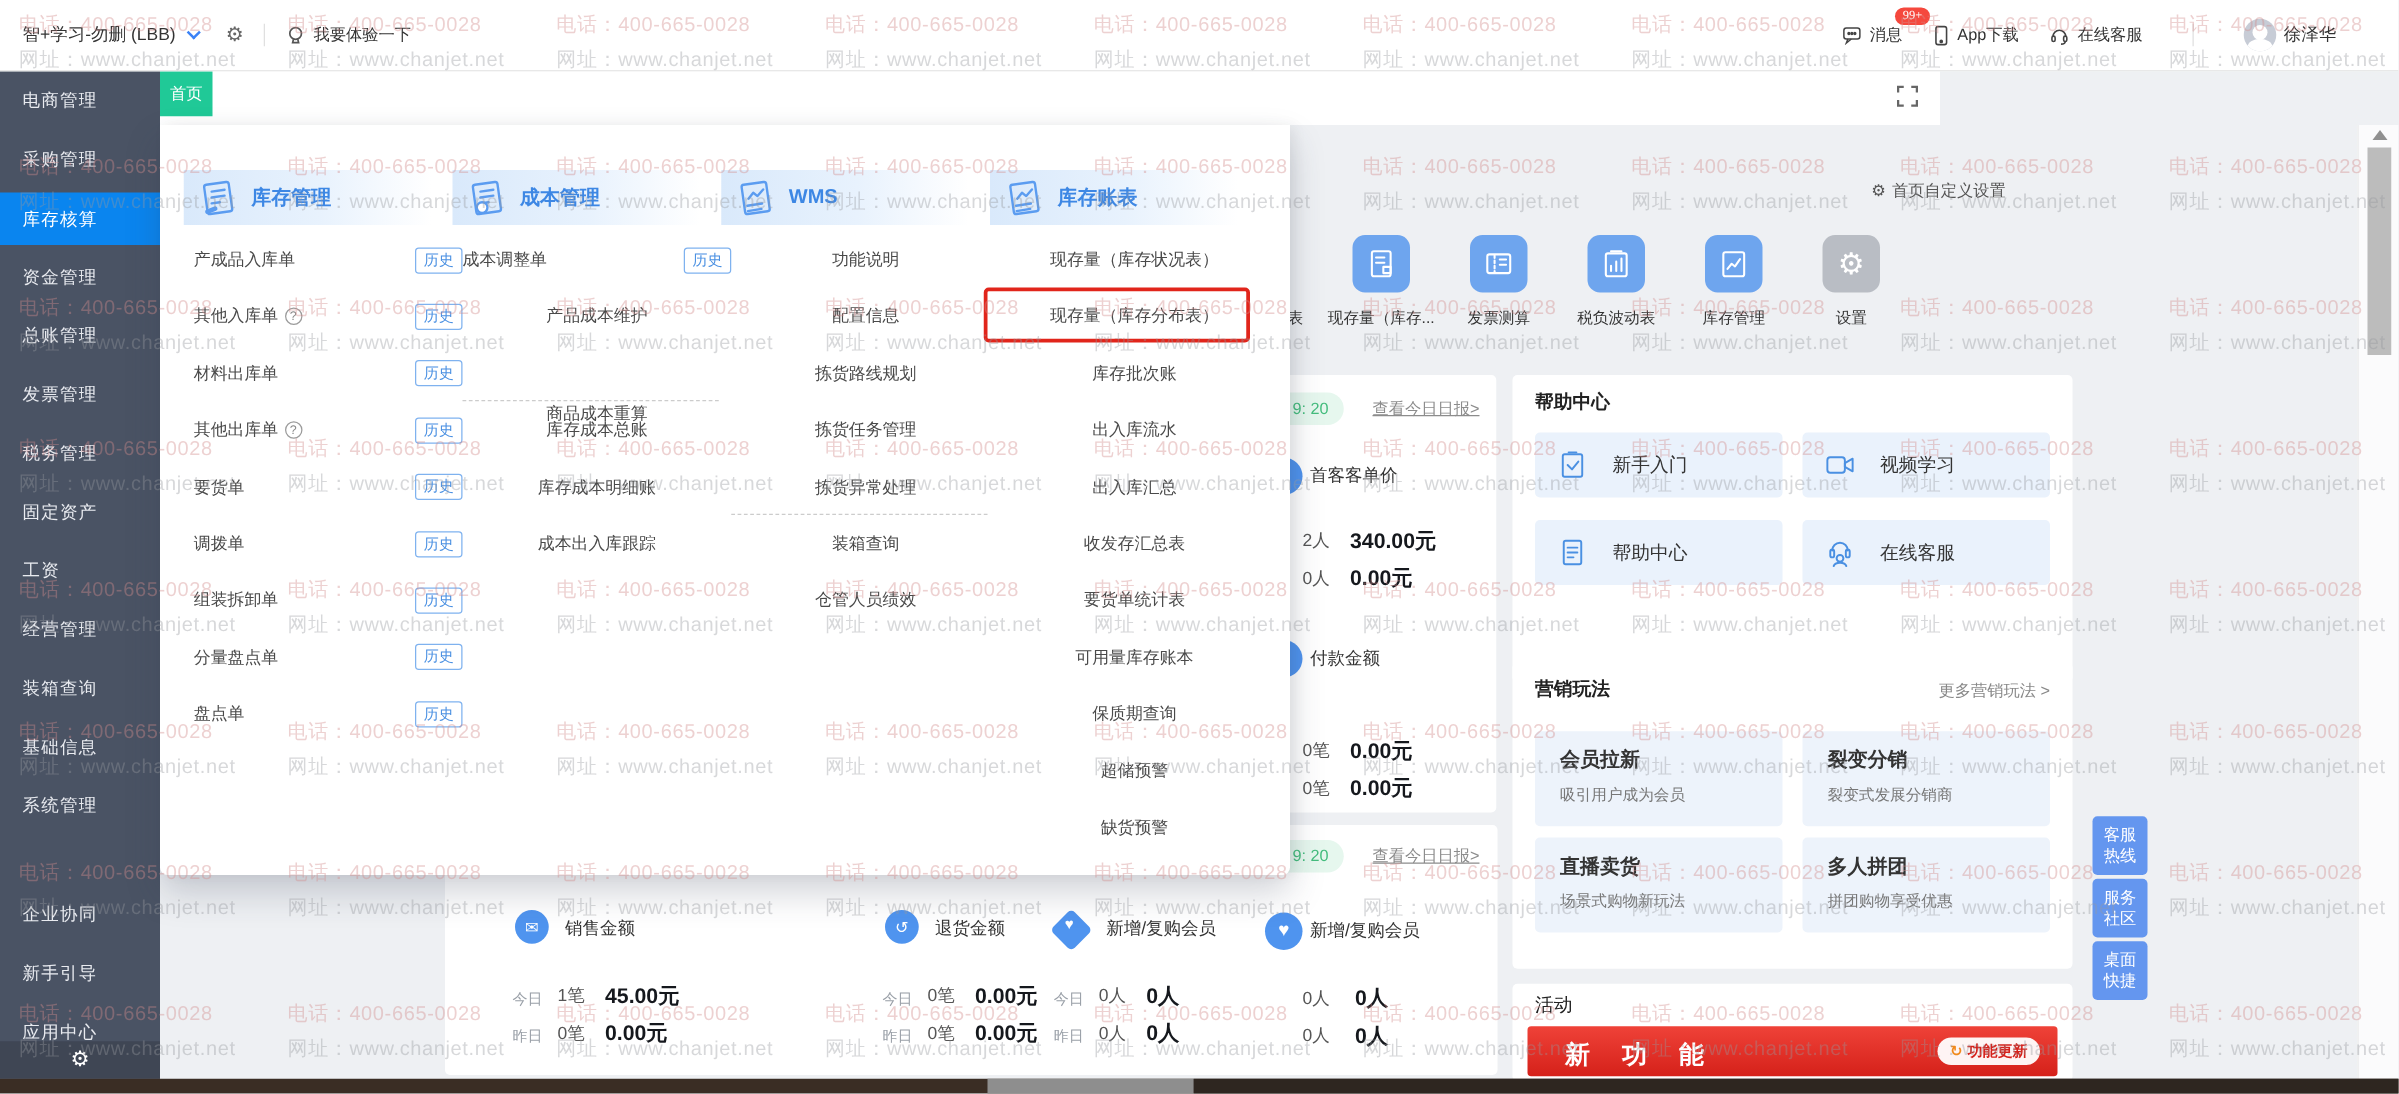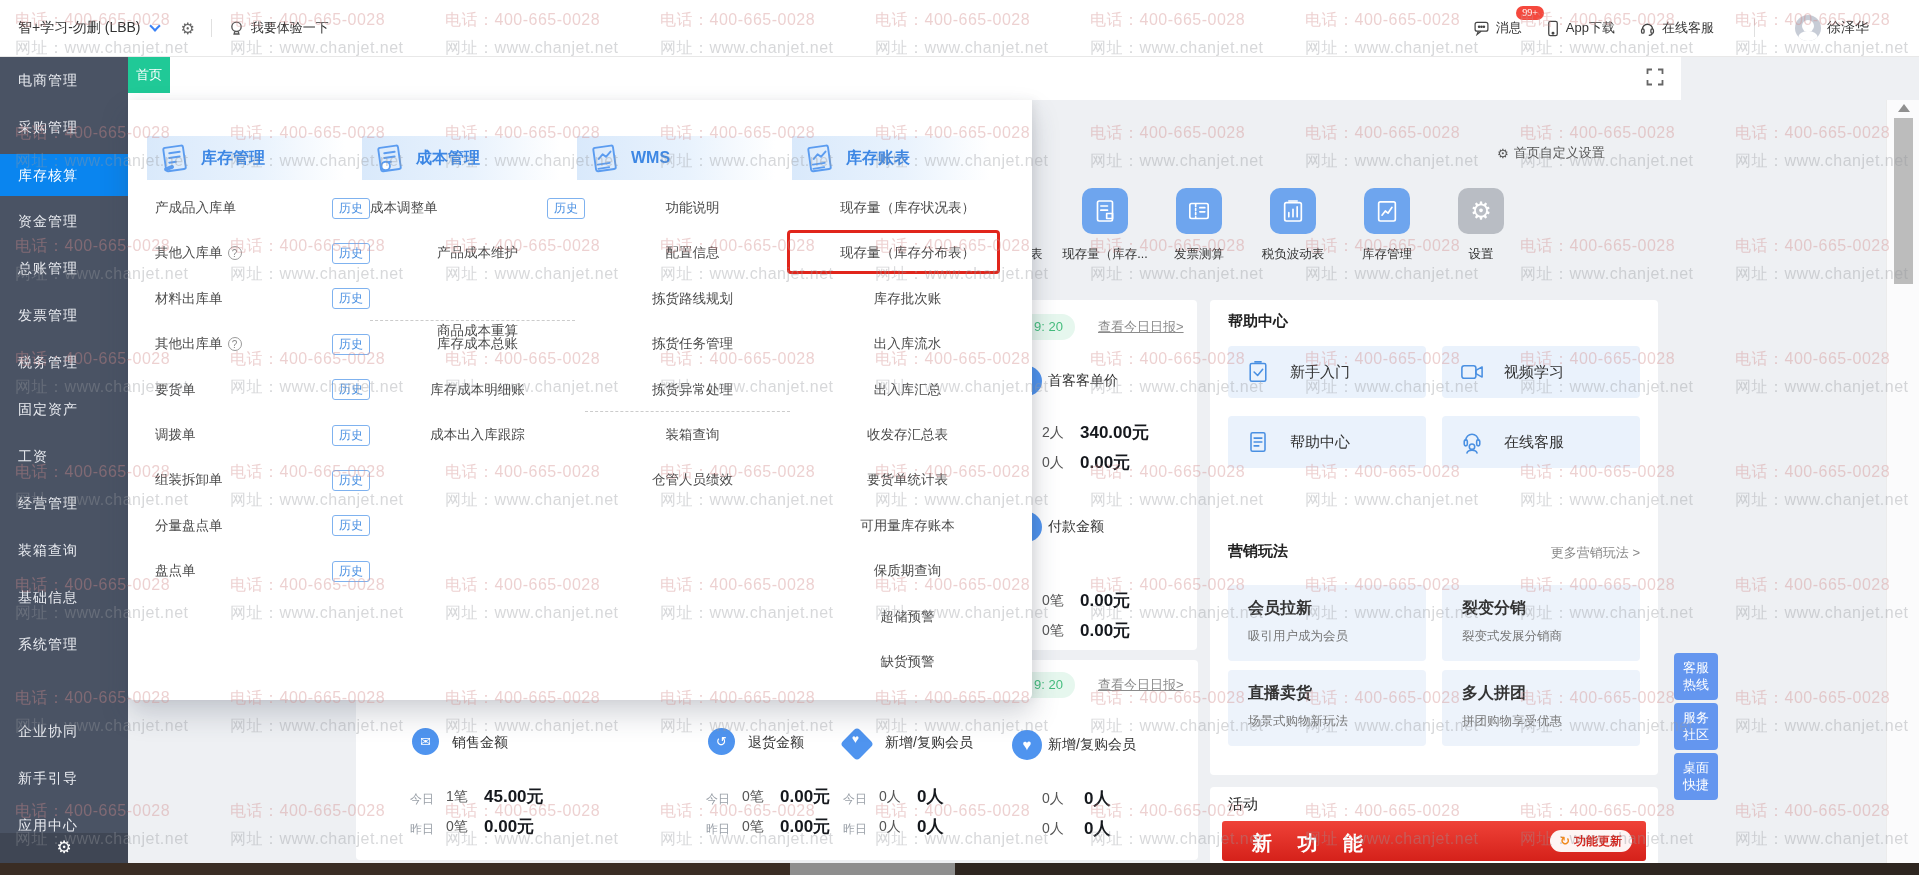--- a/index.html
+++ b/index.html
@@ -31,21 +31,21 @@
 
   
   .sidebar { position:absolute; left:0; top:57px; width:128px; height:806px; background:#4a5364; z-index:44; }
   .sb-item { position:absolute; left:0; width:128px; height:40px; line-height:40px; padding-left:18px;
     color:#e9ebf0; font-size:14px; letter-spacing:1px; cursor:pointer; }
   .sb-item.active { background:#0a85ef; color:#fff; height:42px; line-height:42px; }
   .sb-gearband { position:absolute; left:0; top:776px; width:128px; height:30px; background:#3f4654;
     text-align:center; color:#fff; font-size:17px; line-height:30px; cursor:pointer; }
 
   
-  .tabbar { position:absolute; left:128px; top:57px; width:1553px; height:43px; background:#fff; z-index:30; }
+  .tabbar { position:absolute; left:128px; top:57px; width:1424px; height:43px; background:#fff; z-index:30; }
   .home-tab { position:absolute; left:0; top:0; width:42px; height:36px; background:#20c997; color:#fff;
     font-size:13px; text-align:center; line-height:36px; cursor:pointer; }
   .fs-icon { position:absolute; right:16px; top:10px; cursor:pointer; }
 
   
   .abs-layer { position:absolute; left:0; top:0; width:1919px; height:875px; z-index:10; }
   .card { position:absolute; background:#fff; border-radius:4px;text-decoration:underline; }
   .pill-time { position:absolute; height:26px; background:#e6f7ee; color:#45bd7e; font-size:13px;
     line-height:26px; border-radius:13px; padding:0 12px 0 22px; }
   .report-link { position:absolute; font-size:13px; color:#8c8c8c; text-decoration:underline; cursor:pointer; white-space:nowrap; }

